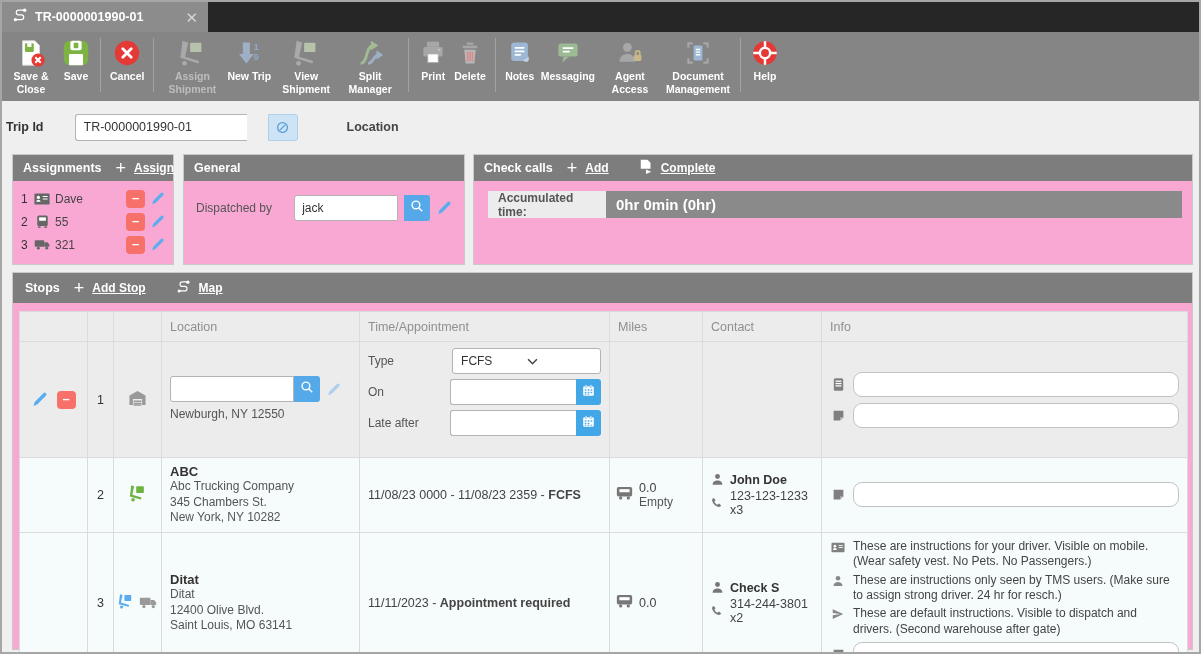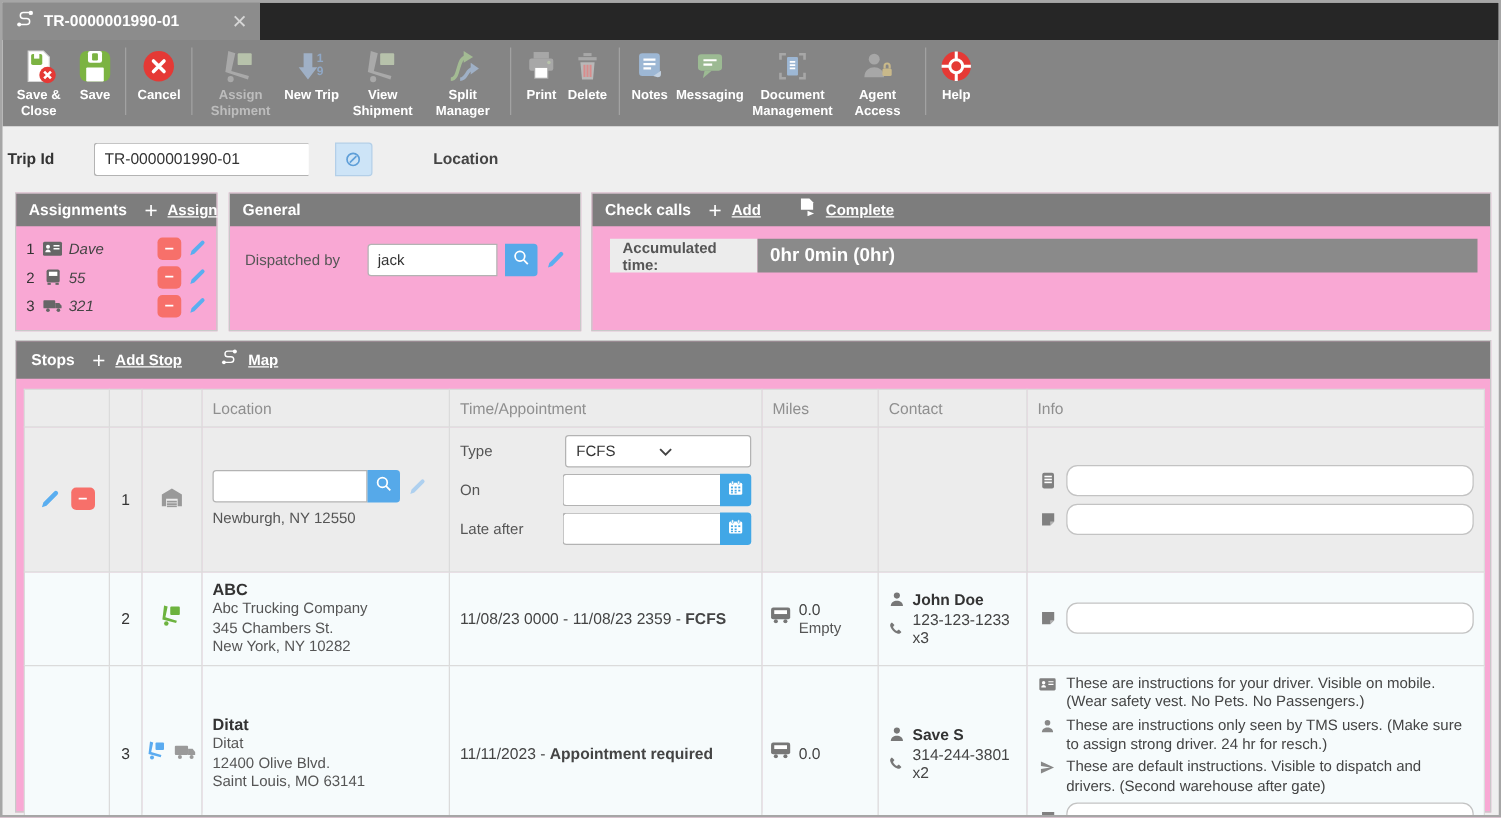--- a/index.html
+++ b/index.html
@@ -30,21 +30,21 @@
   .panel { position: absolute; top: 152px; background: #f9a8d4; border: 1px solid #c9c9c9; }
   .panel-header { height: 26px; background: #7d7d7d; display: flex; align-items: center; gap: 8px; padding: 0 10px; }
   .panel-title { color: #fff; font-size: 12.5px; font-weight: bold; }
   .hlink { color: #fff; font-size: 12px; font-weight: bold; text-decoration: underline; cursor: pointer; }
   .hplus { color: #fff; font-size: 18px; font-weight: normal; line-height: 1; margin-left: 6px; cursor: default; }
   .panel-assignments { left: 10px; width: 162px; height: 111px; }
   .panel-general { left: 181px; width: 282px; height: 111px; }
   .panel-checkcalls { left: 471px; width: 720px; height: 111px; }
   .assign-row { display: flex; align-items: center; gap: 5px; padding: 2px 8px; height: 23px; }
   .assign-num { font-size: 12px; color: #333; width: 8px; }
-  .assign-name { font-size: 12px; color: #444; flex: 1; font-style: italic; }
+  .assign-name { font-size: 12px; color: #444; flex: 1; }
   .mini-del { width: 19px; height: 18px; background: #f7706a; border-radius: 4px; color: #fff; font-size: 13px; font-weight: bold; line-height: 16px; text-align: center; cursor: pointer; }
   .mini-edit { cursor: pointer; display: flex; align-items: center; }
   .general-body { display: flex; align-items: center; padding: 14px 12px; gap: 6px; }
   .general-label { font-size: 12px; color: #555; width: 100px; }
   .inp { height: 26px; border: 1px solid #b3b3b3; border-radius: 3px 0 0 3px; padding: 0 7px; font-size: 12px; color: #333; font-family: inherit; background: #fff; }
   .sq-btn { width: 28px; height: 26px; background: #56a9e9; border: none; border-radius: 0 3px 3px 0; display: flex; align-items: center; justify-content: center; cursor: pointer; }
   .cc-body { padding: 10px 10px 0 14px; }
   .cc-bar { display: flex; height: 27px; }
   .cc-bar-label { background: #ececec; color: #555; font-size: 12px; font-weight: bold; display: flex; align-items: center; padding: 0 10px; width: 118px; }
   .cc-bar-value { background: #8a8a8a; color: #fff; font-size: 15px; font-weight: bold; display: flex; align-items: center; padding: 0 10px; flex: 1; }
@@ -219,40 +219,40 @@
     <div class="tbtn">
       <span class="ticon">
           <svg width="28" height="28" viewBox="0 0 32 32">
             <rect x="5" y="5" width="22" height="15" rx="3" fill="#9cba93"></rect>
             <path d="M10 10.5h12M10 14.5h8" stroke="#fff" stroke-width="2"></path>
             <path d="M11 20l-1.5 7 8-7z" fill="#9cba93"></path>
           </svg>
         </span>
       <span class="tlabel">Messaging</span>
     </div>
-    <div class="tbtn" style="max-width:72px">
-      <span class="ticon">
-          <svg width="28" height="28" viewBox="0 0 32 32">
-            <path d="M5 10V5h5M22 5h5v5M27 22v5h-5M10 27H5v-5" stroke="#a7a7a7" stroke-width="2.4" fill="none"></path>
-            <rect x="11" y="7.5" width="10" height="17" rx="1" fill="#9db7d4"></rect>
-            <path d="M13.5 12h5M13.5 15h5M13.5 18h5" stroke="#fff" stroke-width="1.6"></path>
-          </svg>
-        </span>
-      <span class="tlabel">Document Management</span>
-    </div>
     <div class="tbtn">
       <span class="ticon">
           <svg width="28" height="28" viewBox="0 0 32 32">
             <circle cx="13" cy="9.5" r="5" fill="#a7a7a7"></circle>
             <path d="M4 26c0-6 4.5-9 9-9s9 3 9 9z" fill="#a7a7a7"></path>
             <path d="M22.5 18v-2.2a2.3 2.3 0 0 1 4.6 0V18" stroke="#c9b98a" stroke-width="2" fill="none"></path>
             <rect x="20.5" y="18" width="8.5" height="7" rx="1.5" fill="#c9b98a"></rect>
           </svg>
         </span>
       <span class="tlabel">Agent Access</span>
+    </div>
+    <div class="tbtn" style="max-width:72px">
+      <span class="ticon">
+          <svg width="28" height="28" viewBox="0 0 32 32">
+            <path d="M5 10V5h5M22 5h5v5M27 22v5h-5M10 27H5v-5" stroke="#a7a7a7" stroke-width="2.4" fill="none"></path>
+            <rect x="11" y="7.5" width="10" height="17" rx="1" fill="#9db7d4"></rect>
+            <path d="M13.5 12h5M13.5 15h5M13.5 18h5" stroke="#fff" stroke-width="1.6"></path>
+          </svg>
+        </span>
+      <span class="tlabel">Document Management</span>
     </div>
     <div class="tsep"></div>
     <div class="tbtn">
       <span class="ticon">
           <svg width="30" height="30" viewBox="0 0 32 32">
             <circle cx="16" cy="16" r="12.5" fill="#e53935"></circle>
             <circle cx="16" cy="16" r="5.5" fill="none" stroke="#fff" stroke-width="2.6"></circle>
             <path d="M16 3.5v7.5M16 21v7.5M3.5 16H11M21 16h7.5" stroke="#fff" stroke-width="2.6"></path>
           </svg>
         </span>
@@ -626,21 +626,21 @@
             </div>
           </td>
           <td class="contact-cell">
             <div class="contact-row">
               <span class="iwrap">
                   <svg width="13" height="13" viewBox="0 0 16 16">
                     <circle cx="8" cy="4.3" r="3" fill="#777"></circle>
                     <path d="M2 14.5c0-3.6 3-5.2 6-5.2s6 1.6 6 5.2z" fill="#777"></path>
                   </svg>
                 </span>
-              <span class="contact-name">Save S</span>
+              <span class="contact-name">Check S</span>
             </div>
             <div class="contact-row">
               <span class="iwrap">
                   <svg width="12" height="12" viewBox="0 0 16 16">
                     <path d="M3.4 1.3l2.7 2.7-1.6 2.2c.9 1.9 2.2 3.2 4.1 4.1l2.2-1.6 2.7 2.7c-.9 1.7-2.6 2.3-4.3 1.7C5.6 11.8 3 9.2 1.7 5.6 1.1 3.9 1.7 2.2 3.4 1.3z" fill="#777"></path>
                   </svg>
                 </span>
               <span class="contact-phone">314-244-3801 x2</span>
             </div>
           </td>

